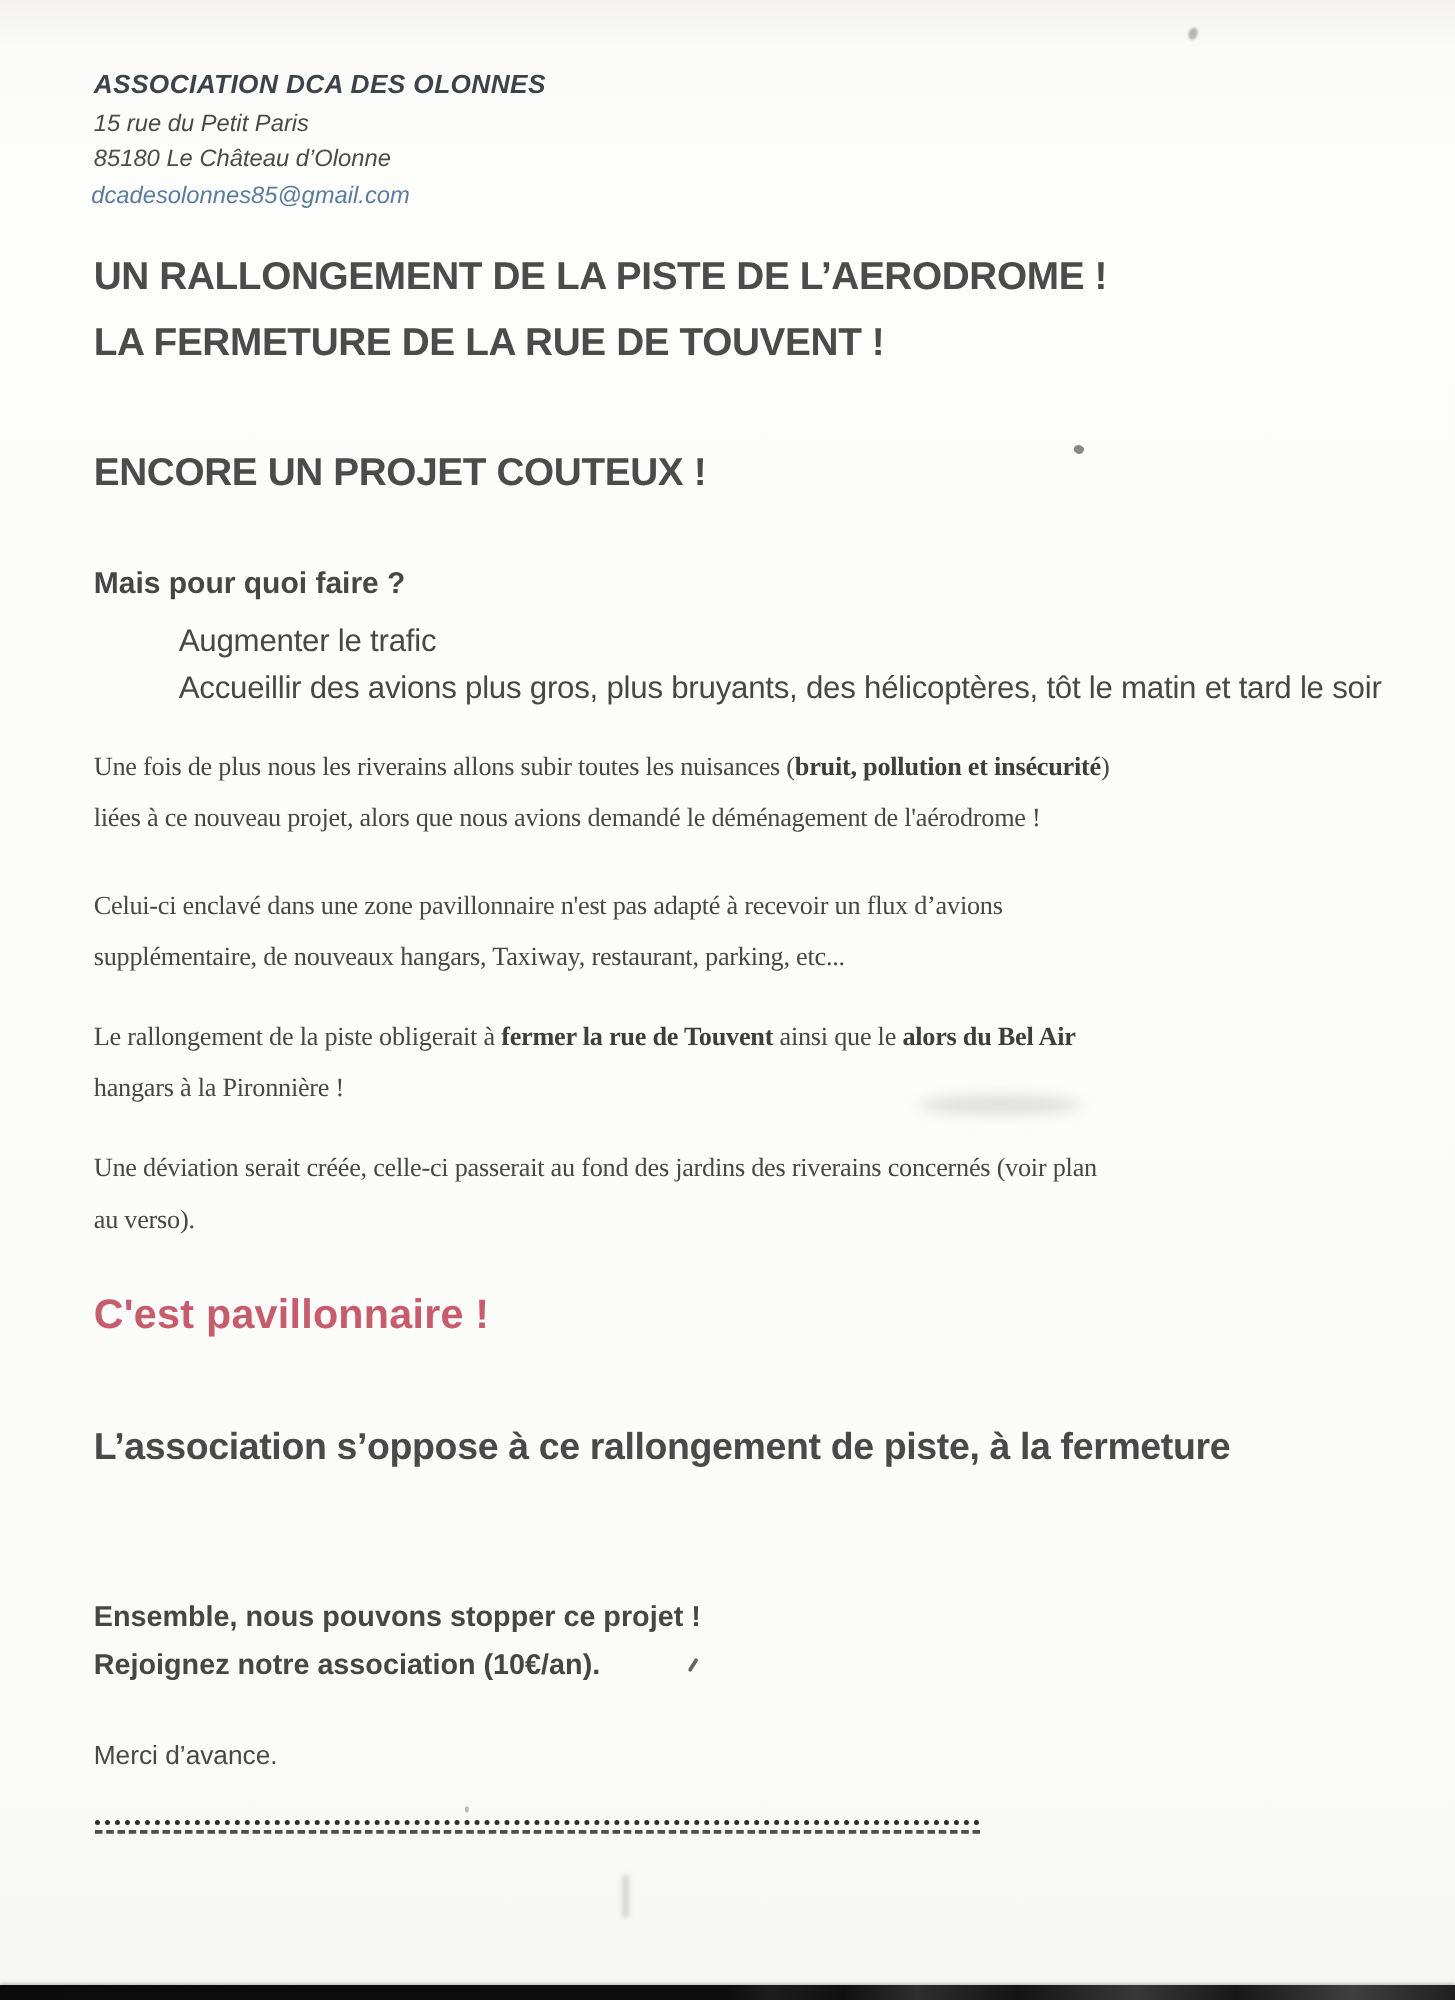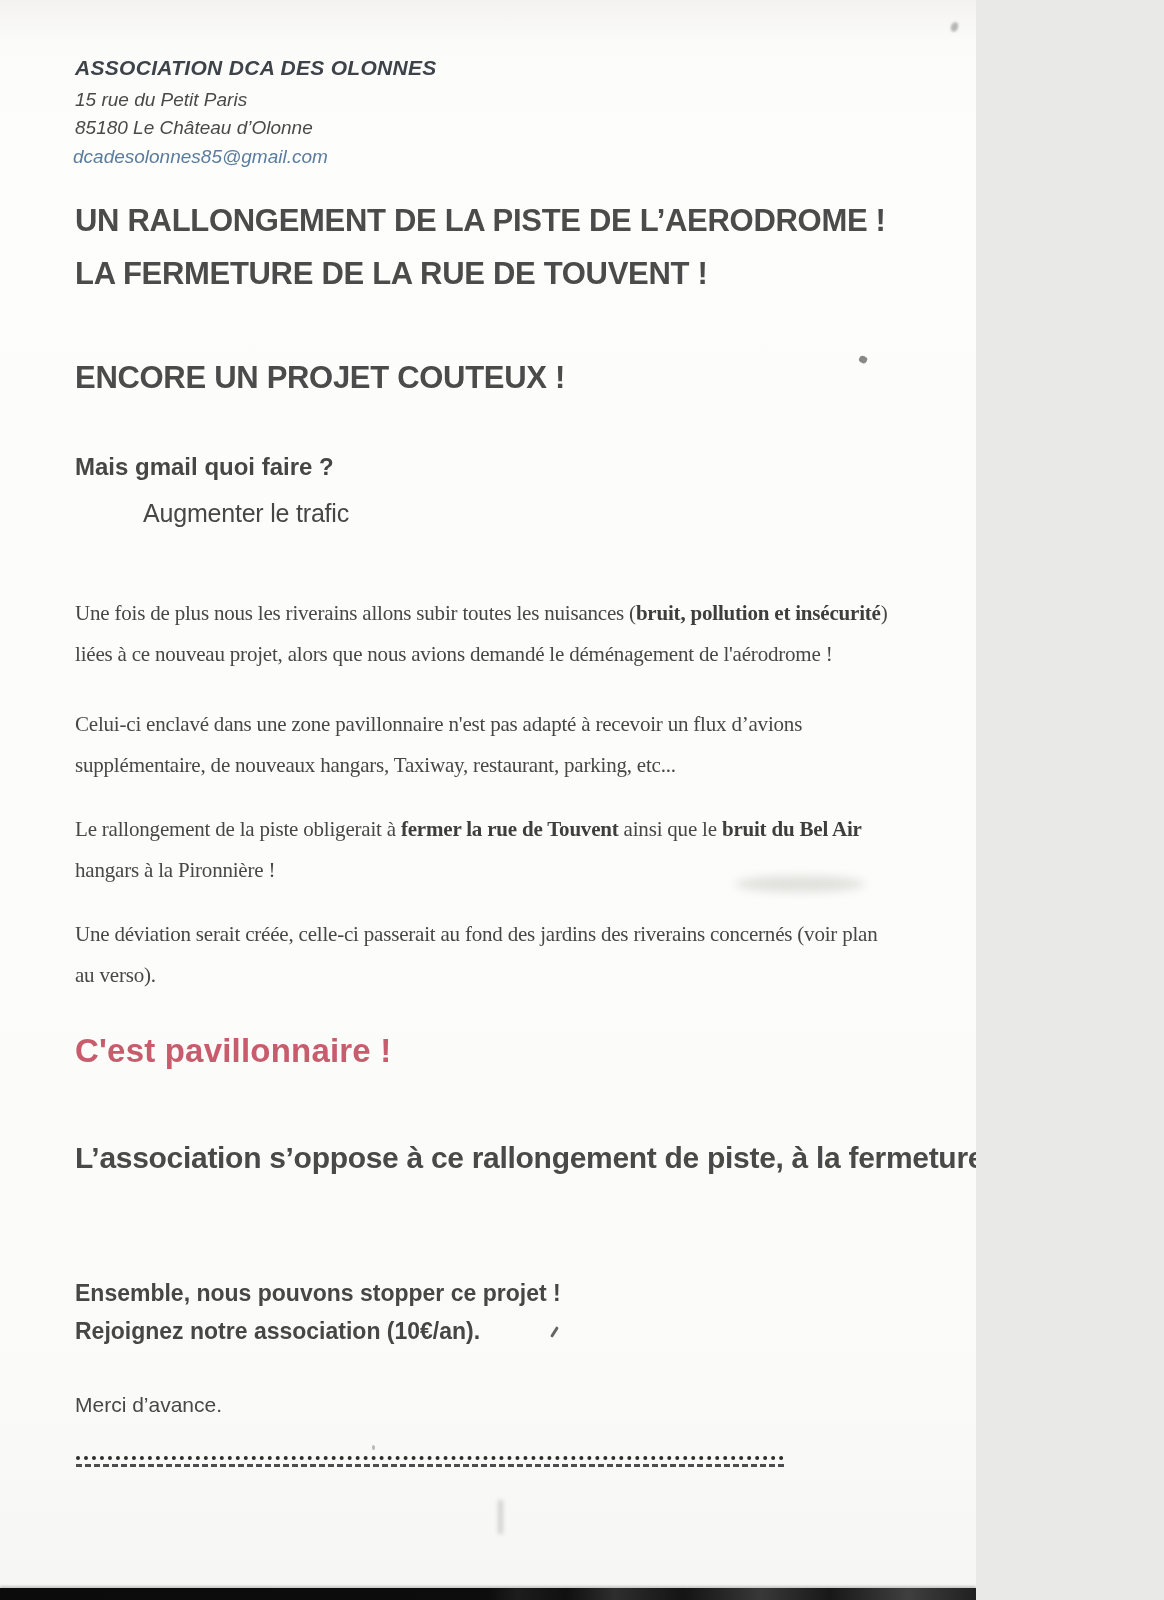--- a/index.html
+++ b/index.html
@@ -3,21 +3,21 @@
 <meta charset="utf-8">
 <style>
   html, body { margin: 0; padding: 0; }
   body {
     width: 1164px; height: 1600px;
     background: #e9e9e7;
     font-family: "Liberation Sans", sans-serif;
   }
   .page {
     position: relative;
-    width: 976px; height: 1600px;
+    width: 1164px; height: 1600px;
     background: linear-gradient(180deg, #f3f2f0 0%, #fbfbf9 2.5%, #fdfdfc 8%, #fcfcfa 55%, #fafaf8 88%, #f6f6f4 99%, #f0f0ee 100%);
     overflow: hidden;
     color: #454545;
   }
   .abs { position: absolute; white-space: nowrap; }
 
   
   .org-name   { left: 75px; top: 56px;  font-size: 21px; font-weight: bold; font-style: italic; color: #3e434a; letter-spacing: 0.3px; }
   .addr       { left: 75px; font-size: 19px; font-style: italic; color: #4a4a4a; }
   .addr1      { top: 89px;  }
@@ -86,30 +86,31 @@
 
   <div class="abs org-name">ASSOCIATION DCA DES OLONNES</div>
   <div class="abs addr addr1">15 rue du Petit Paris</div>
   <div class="abs addr addr2">85180 Le Château d’Olonne</div>
   <div class="abs email">dcadesolonnes85@gmail.com</div>
 
   <div class="abs headline headline1">UN RALLONGEMENT DE LA PISTE DE L’AERODROME !</div>
   <div class="abs headline headline2">LA FERMETURE DE LA RUE DE TOUVENT !</div>
   <div class="abs headline headline3">ENCORE UN PROJET COUTEUX !</div>
 
-  <div class="abs why-head">Mais gmail quoi faire ?</div>
+  <div class="abs why-head">Mais pour quoi faire ?</div>
   <div class="abs why-item why-item1">Augmenter le trafic</div>
+  <div class="abs why-item why-item2">Accueillir des avions plus gros, plus bruyants, des hélicoptères, tôt le matin et tard le soir</div>
 
   <div class="abs para-line p1a"><span>Une fois de plus nous les riverains allons subir toutes les nuisances (</span><span class="b">bruit, pollution et insécurité</span><span>)</span></div>
   <div class="abs para-line p1b"><span>liées à ce nouveau projet, alors que nous avions demandé le déménagement de l'aérodrome !</span></div>
 
   <div class="abs para-line p2a"><span>Celui-ci enclavé dans une zone pavillonnaire n'est pas adapté à recevoir un flux d’avions</span></div>
   <div class="abs para-line p2b"><span>supplémentaire, de nouveaux hangars, Taxiway, restaurant, parking, etc...</span></div>
 
-  <div class="abs para-line p3a"><span>Le rallongement de la piste obligerait à </span><span class="b">fermer la rue de Touvent</span><span> ainsi que le </span><span class="b">bruit du Bel Air</span></div>
+  <div class="abs para-line p3a"><span>Le rallongement de la piste obligerait à </span><span class="b">fermer la rue de Touvent</span><span> ainsi que le </span><span class="b">alors du Bel Air</span></div>
   <div class="abs para-line p3b"><span>hangars à la Pironnière !</span></div>
 
   <div class="abs para-line p4a"><span>Une déviation serait créée, celle-ci passerait au fond des jardins des riverains concernés (voir plan</span></div>
   <div class="abs para-line p4b"><span>au verso).</span></div>
 
   <div class="abs slogan">C'est pavillonnaire !</div>
 
   <div class="abs statement statement1">L’association s’oppose à ce rallongement de piste, à la fermeture</div>
 
   <div class="abs cta cta1">Ensemble, nous pouvons stopper ce projet !</div>

